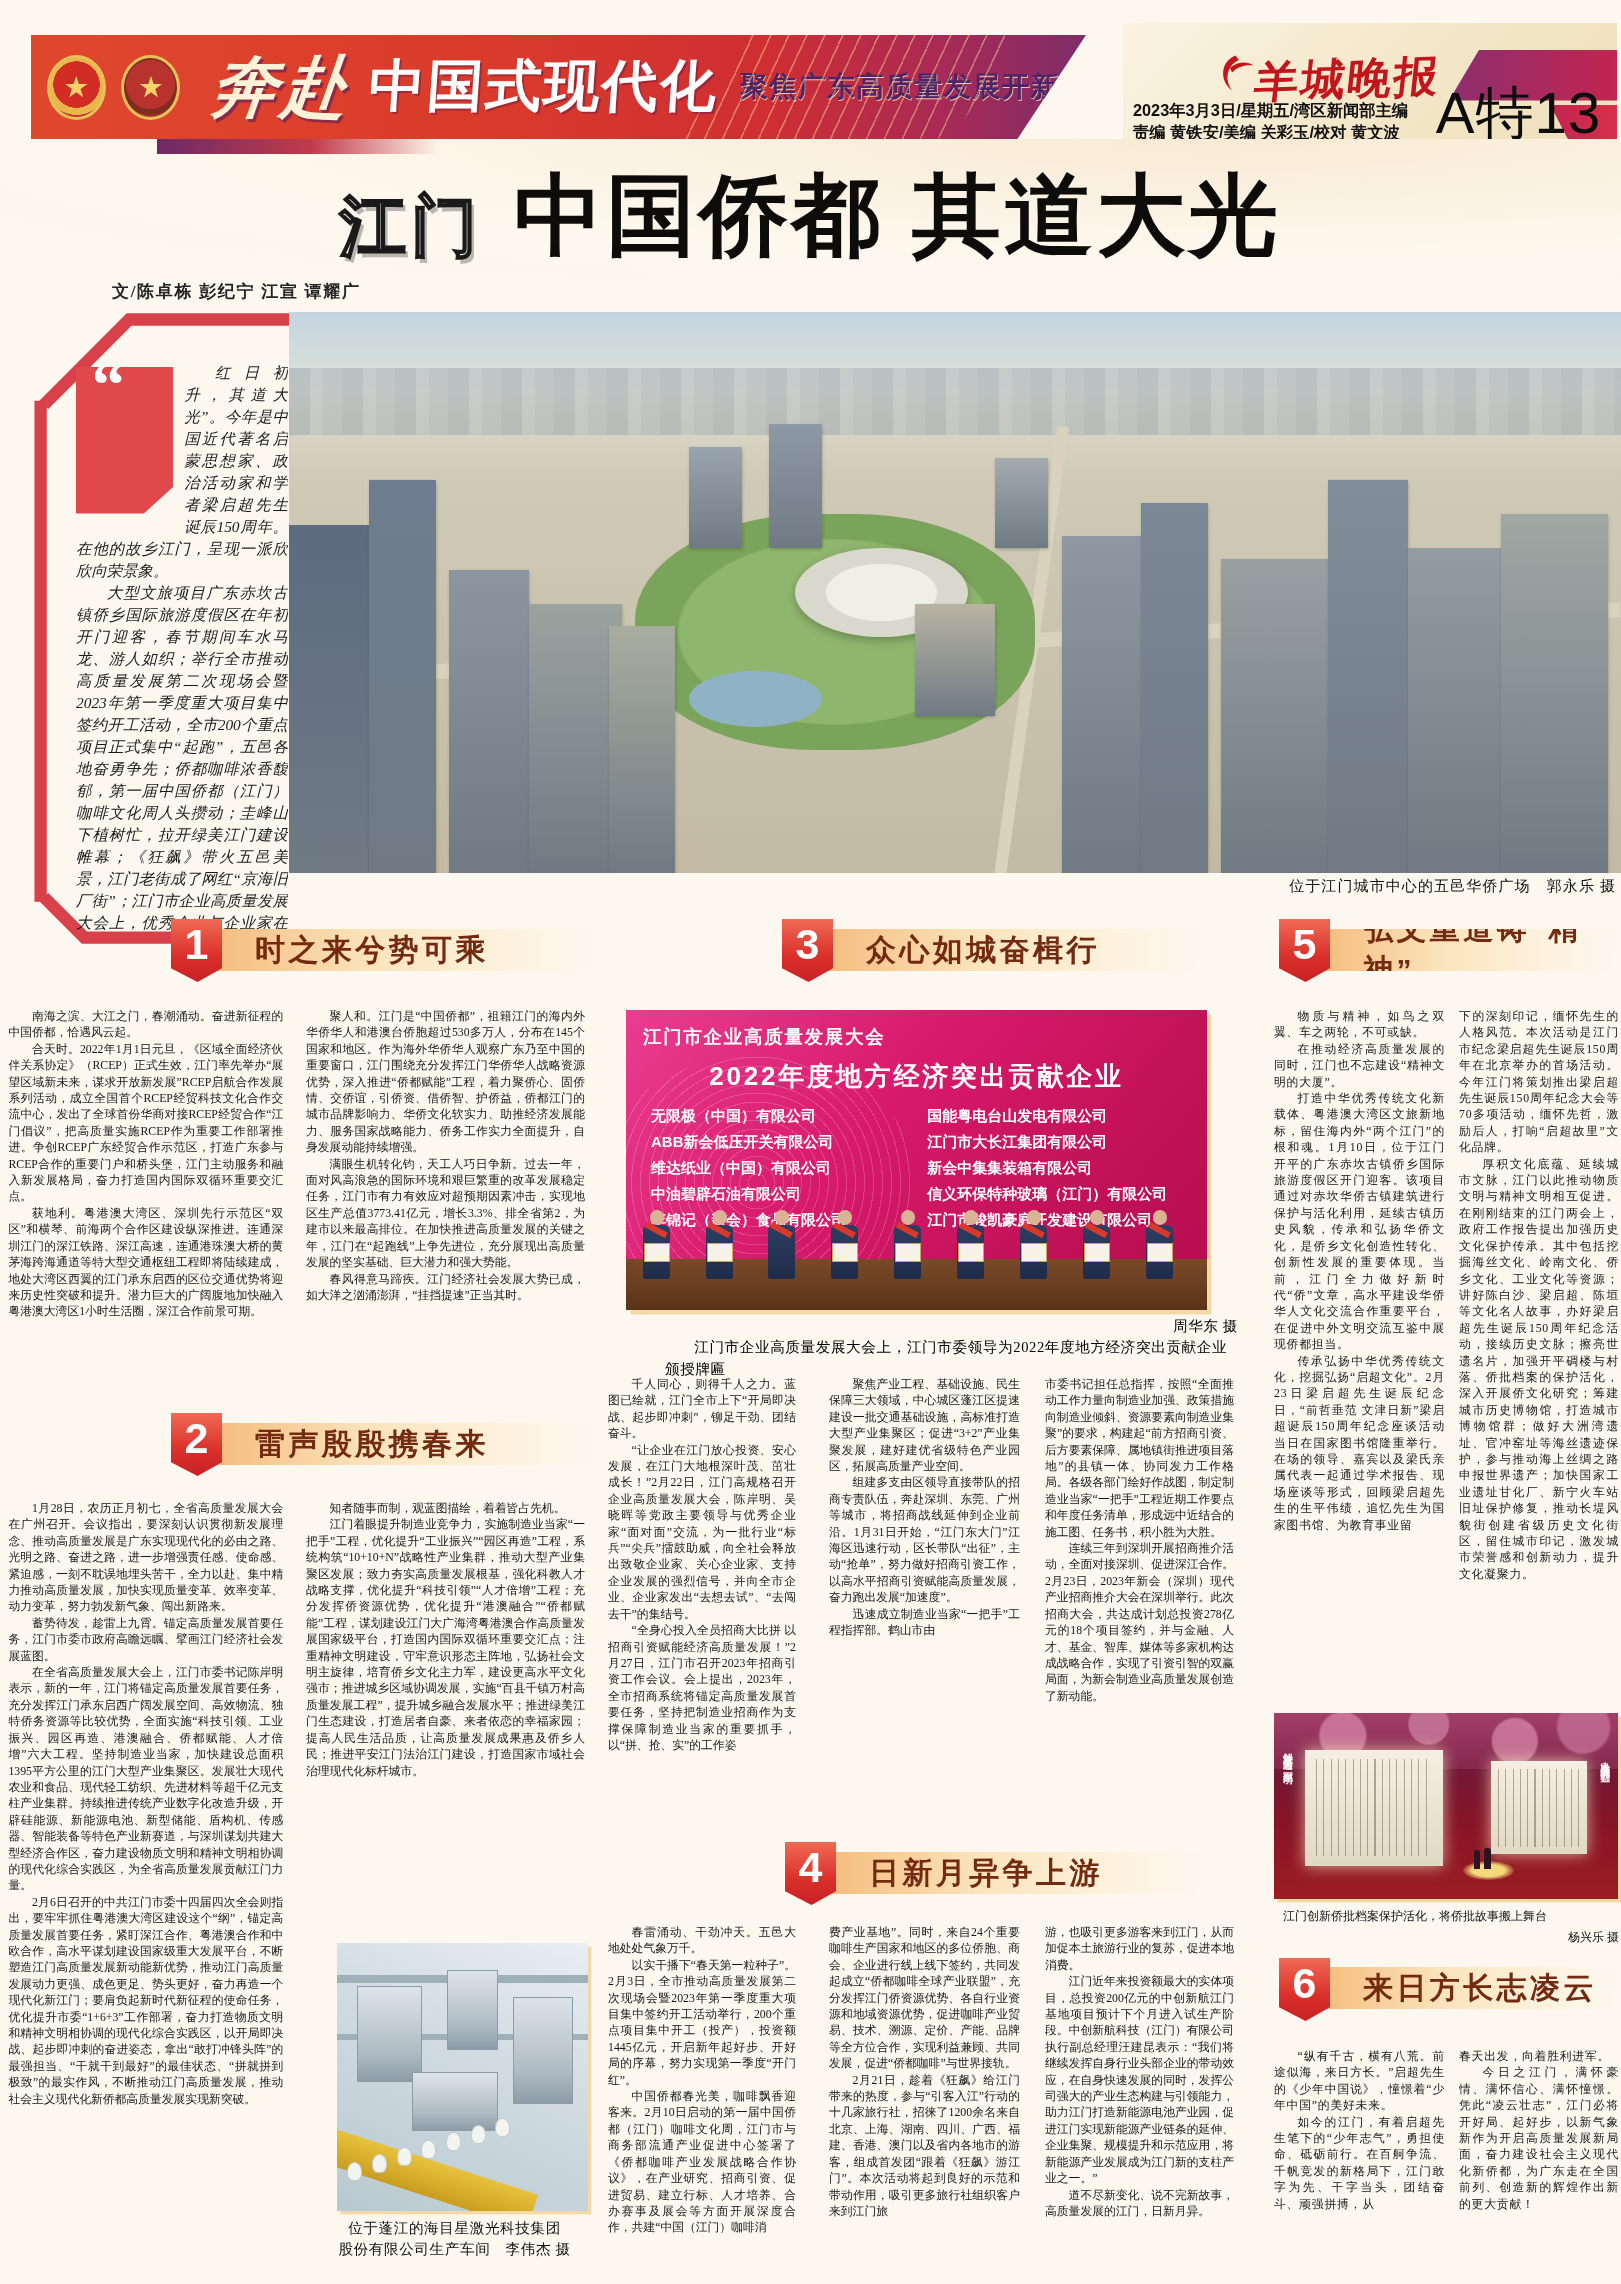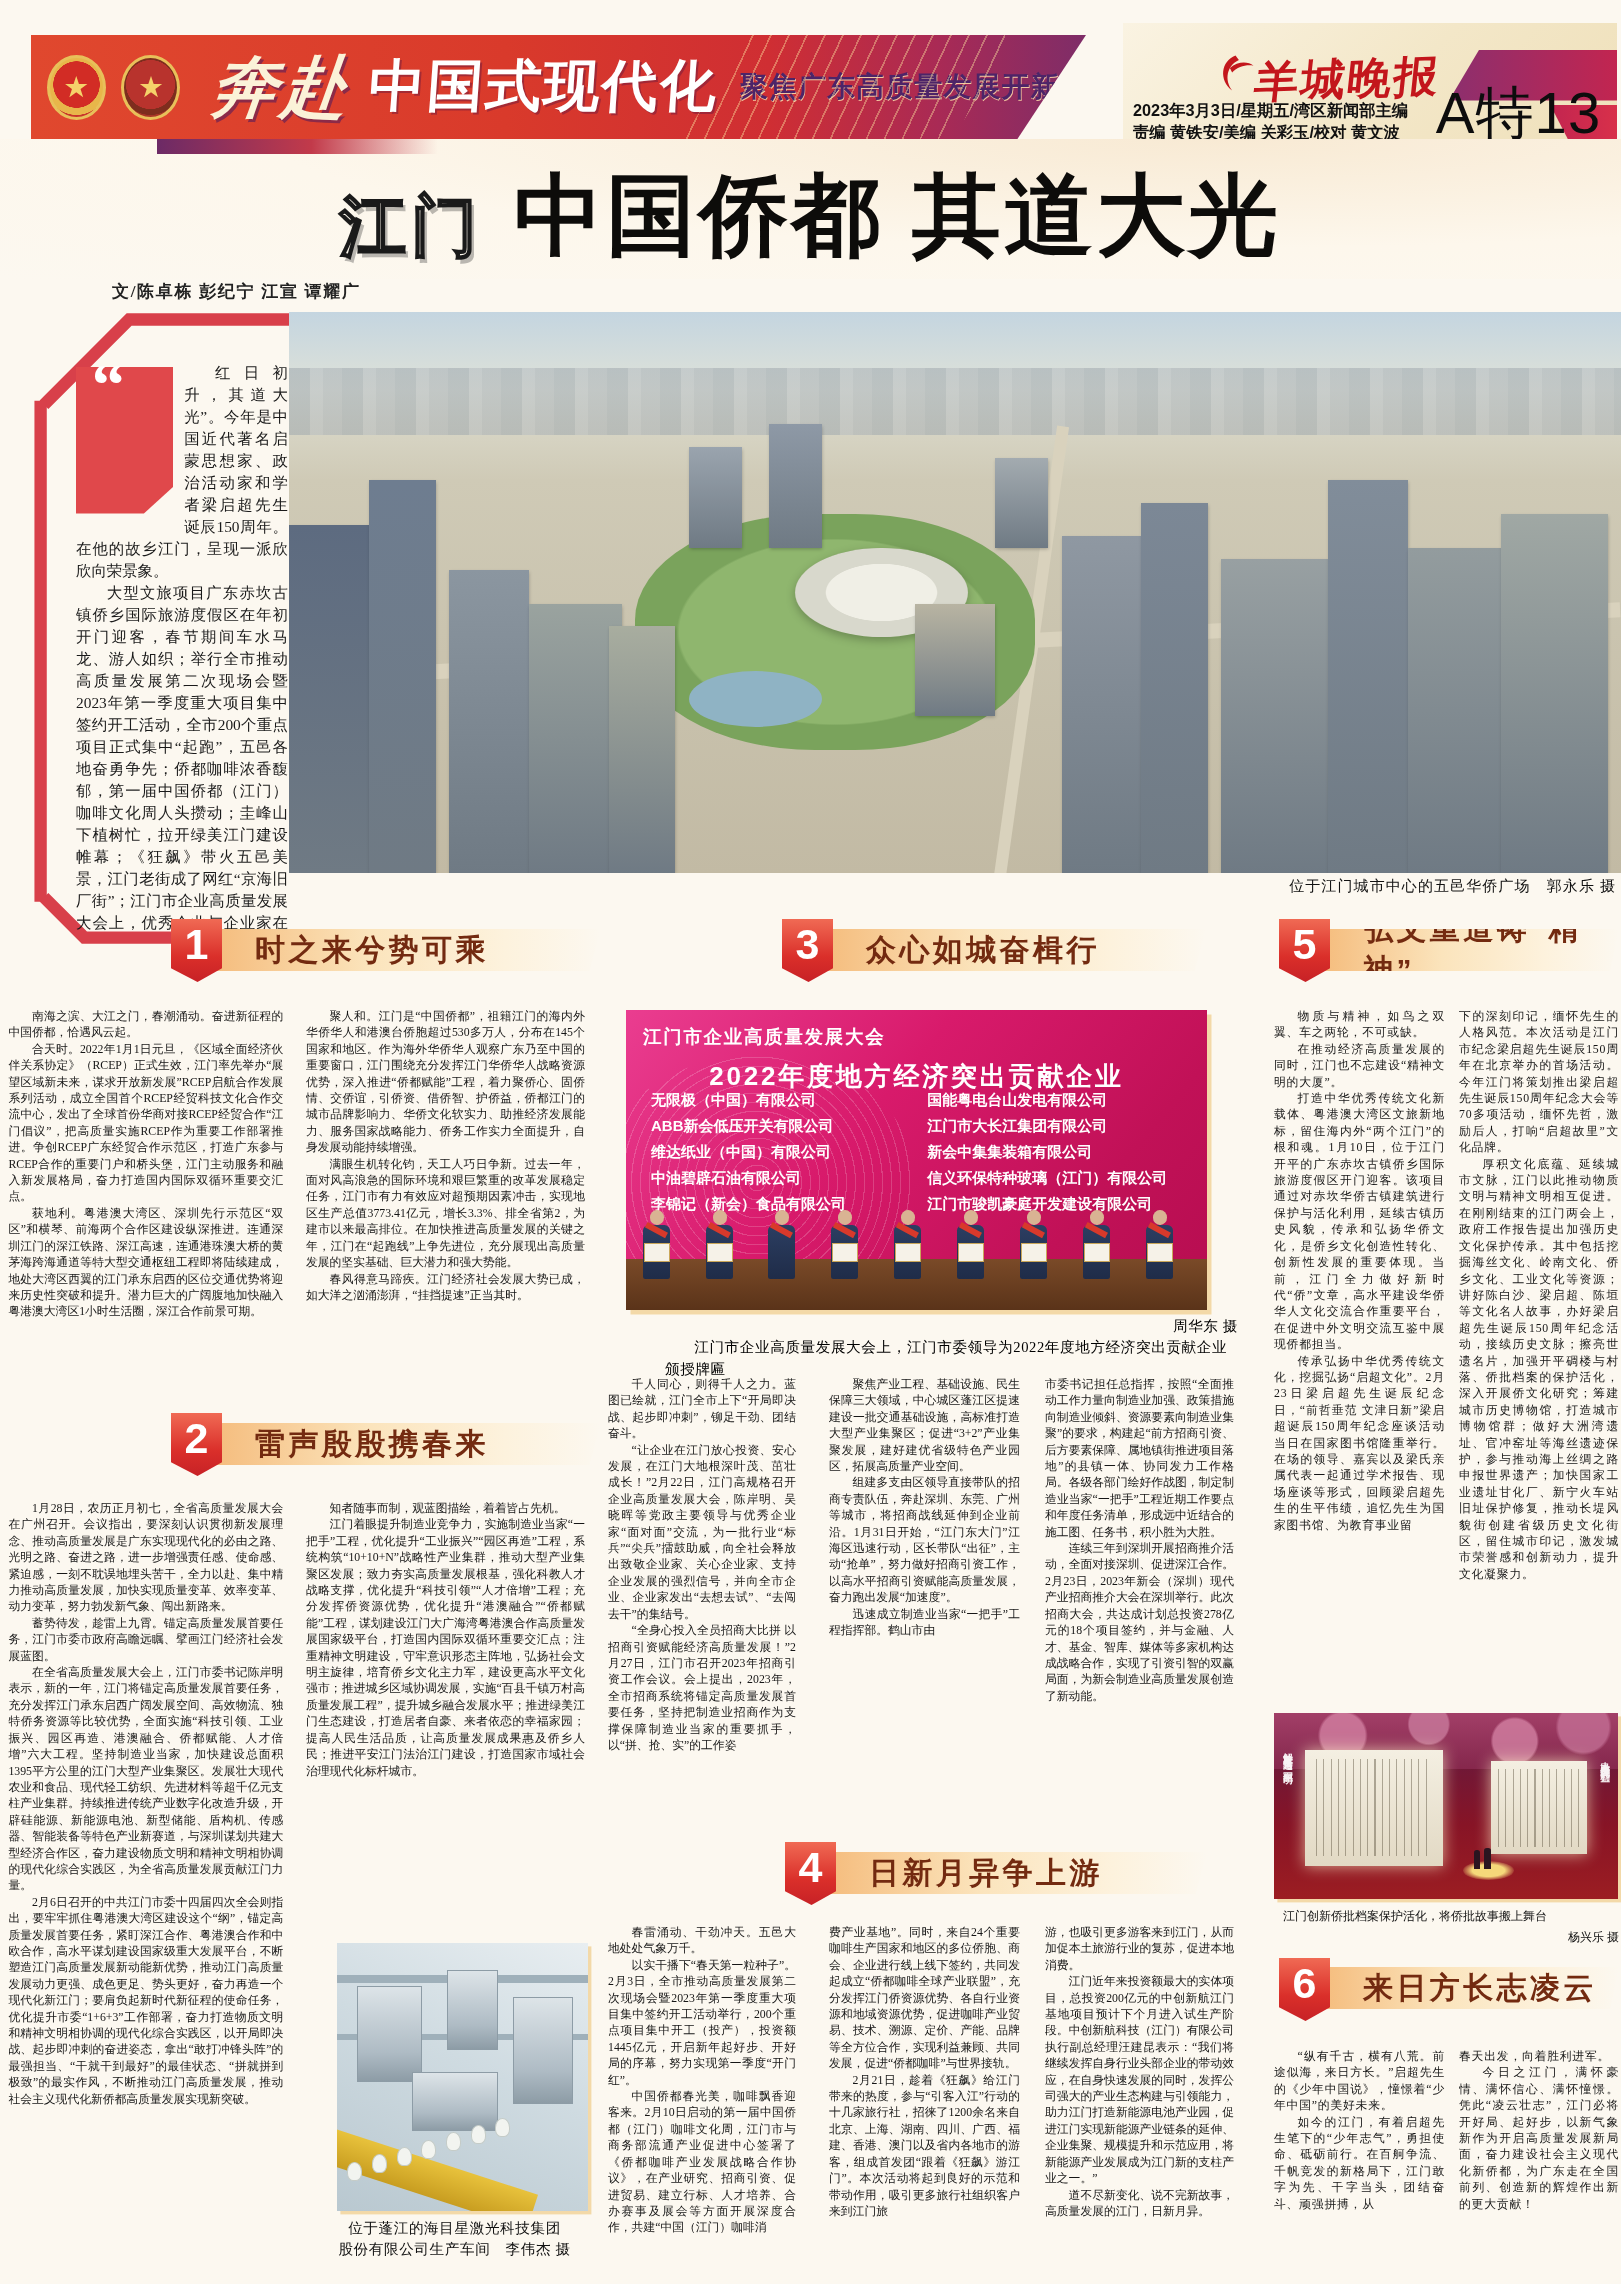--- a/index.html
+++ b/index.html
@@ -57,21 +57,21 @@
   .byline { position:absolute; left:112px; top:280px; font-size:17px; font-weight:bold; color:#222;
     letter-spacing:1.7px; }
 
   
   .lede-ornament { position:absolute; left:0; top:269px; width:337px; height:718px; pointer-events:none; }
   .lede { position:absolute; left:76px; top:362px; width:212px; height:575px; overflow:hidden;
     font-size:15.4px; line-height:22px; text-align:justify; color:#1a1a1a; }
   .quote-box { float:left; width:97px; height:147px; margin:4.5px 11.2px 3.4px 0; background:#e0484b;
     clip-path:polygon(0 0,100% 0,100% 82%,70% 100%,0 100%); color:#ffffff; font-size:67px;
     font-weight:900; padding:7.9px 0 0 15.7px; font-family:"Liberation Serif",serif; }
-  .lede p { text-indent:2em; }
+  .lede p { text-indent:2em;font-style:italic; }
 
   
   .main-photo { position:absolute; left:289px; top:312px; width:1332px; height:561px; overflow:hidden;
     background:linear-gradient(180deg,#c4d5e0 0%,#dfe2d8 14%,#d8d6c6 20%,#cfcab6 30%,#c2baa4 100%); }
   .mp-skyline { position:absolute; left:0; top:56px; width:100%; height:67px; opacity:.55;
     background:repeating-linear-gradient(90deg,#9fa8ae 0 21.3px,#b6bcc0 21.3px 34px,#aab1b6 34px 53px); }
   .mp-park { position:absolute; left:26%; top:36%; width:30%; height:42%; border-radius:45%;
     background:radial-gradient(ellipse at 50% 50%,#8fb66e 0 55%,#7aa35c 56% 80%,#6e9852 81%); }
   .mp-stadium { position:absolute; left:38%; top:42%; width:13%; height:16%; border-radius:50%;
     background:radial-gradient(ellipse,#f0efe6 0 45%,#d8d8cc 46% 70%,#c2c4b4 71%); box-shadow:0 3.4px 10px rgba(0,0,0,.25); }
@@ -99,21 +99,21 @@
 
   
   .awards { position:absolute; left:626px; top:1010px; width:581px; height:300px; overflow:hidden;
     background:linear-gradient(130deg,#ea3d90 0%,#d81a6b 40%,#c11157 75%,#b60d50 100%); box-shadow:4.5px 4.5px 0 #f3d9a8;text-decoration:underline; }
   .aw-rings { position:absolute; left:-5%; top:15%; width:55%; height:85%; border-radius:50%; opacity:.35;
     background:repeating-radial-gradient(circle,rgba(255,255,255,0) 0 7.9px,rgba(255,255,255,.5) 7.9px 9px); }
   .aw-banner { position:absolute; left:17px; top:13.5px; font-size:18.5px; font-weight:900; color:#fff; letter-spacing:1.7px;
     font-family:"Liberation Sans",sans-serif; }
   .aw-title { position:absolute; left:0; top:49px; width:100%; text-align:center; font-size:26px; font-weight:900;
     color:#fff; letter-spacing:2.8px; font-family:"Liberation Sans",sans-serif; }
-  .aw-cols { position:absolute; left:25px; top:77px; width:530px; display:flex; gap:22.5px;align-items:flex-end; }
+  .aw-cols { position:absolute; left:25px; top:93px; width:530px; display:flex; gap:22.5px;align-items:flex-end; }
   .aw-col { flex:1; font-size:15px; font-weight:bold; color:#fff; line-height:26px;
     font-family:"Liberation Sans",sans-serif; white-space:nowrap; }
   .aw-floor { position:absolute; left:0; bottom:0; width:100%; height:51px;
     background:linear-gradient(180deg,#7a4a28,#5a3319); }
   .person { position:absolute; bottom:15.7px; width:29px; height:84px; }
   .person .head { position:absolute; left:8.4px; top:0; width:13.5px; height:14.6px; border-radius:50%; background:#d9b393; }
   .person .body { position:absolute; left:1.1px; top:14.6px; width:27px; height:54px; border-radius:5.6px 5.6px 2.2px 2.2px;
     background:linear-gradient(180deg,#2c3e62,#1f2c48); }
   .person .sash { position:absolute; left:3.4px; top:17px; width:22.5px; height:5.6px; background:#d8392b; transform:rotate(28deg); }
   .person .plaque { position:absolute; left:2.2px; top:33px; width:26px; height:19px; background:#f6f2e8; border:1.7px solid #caa75a; }

